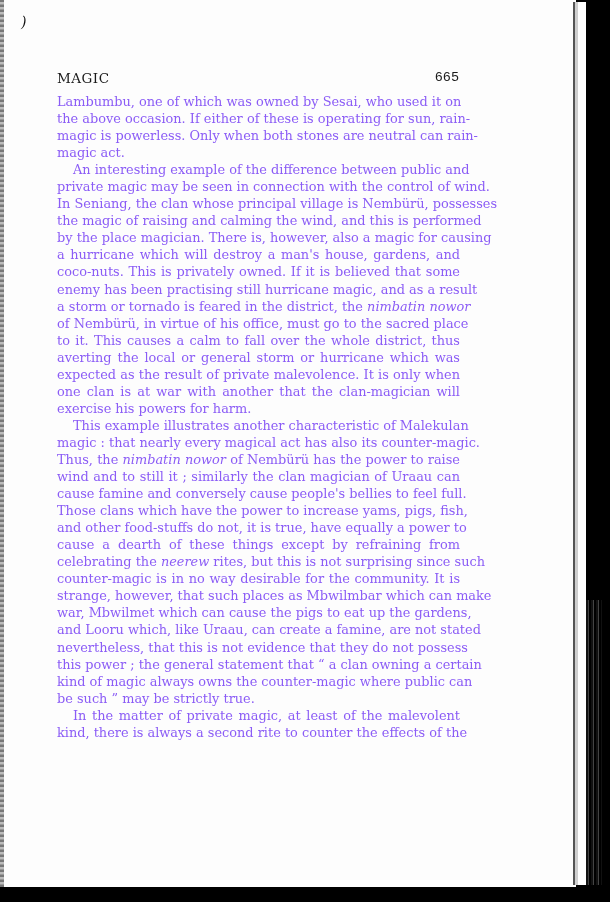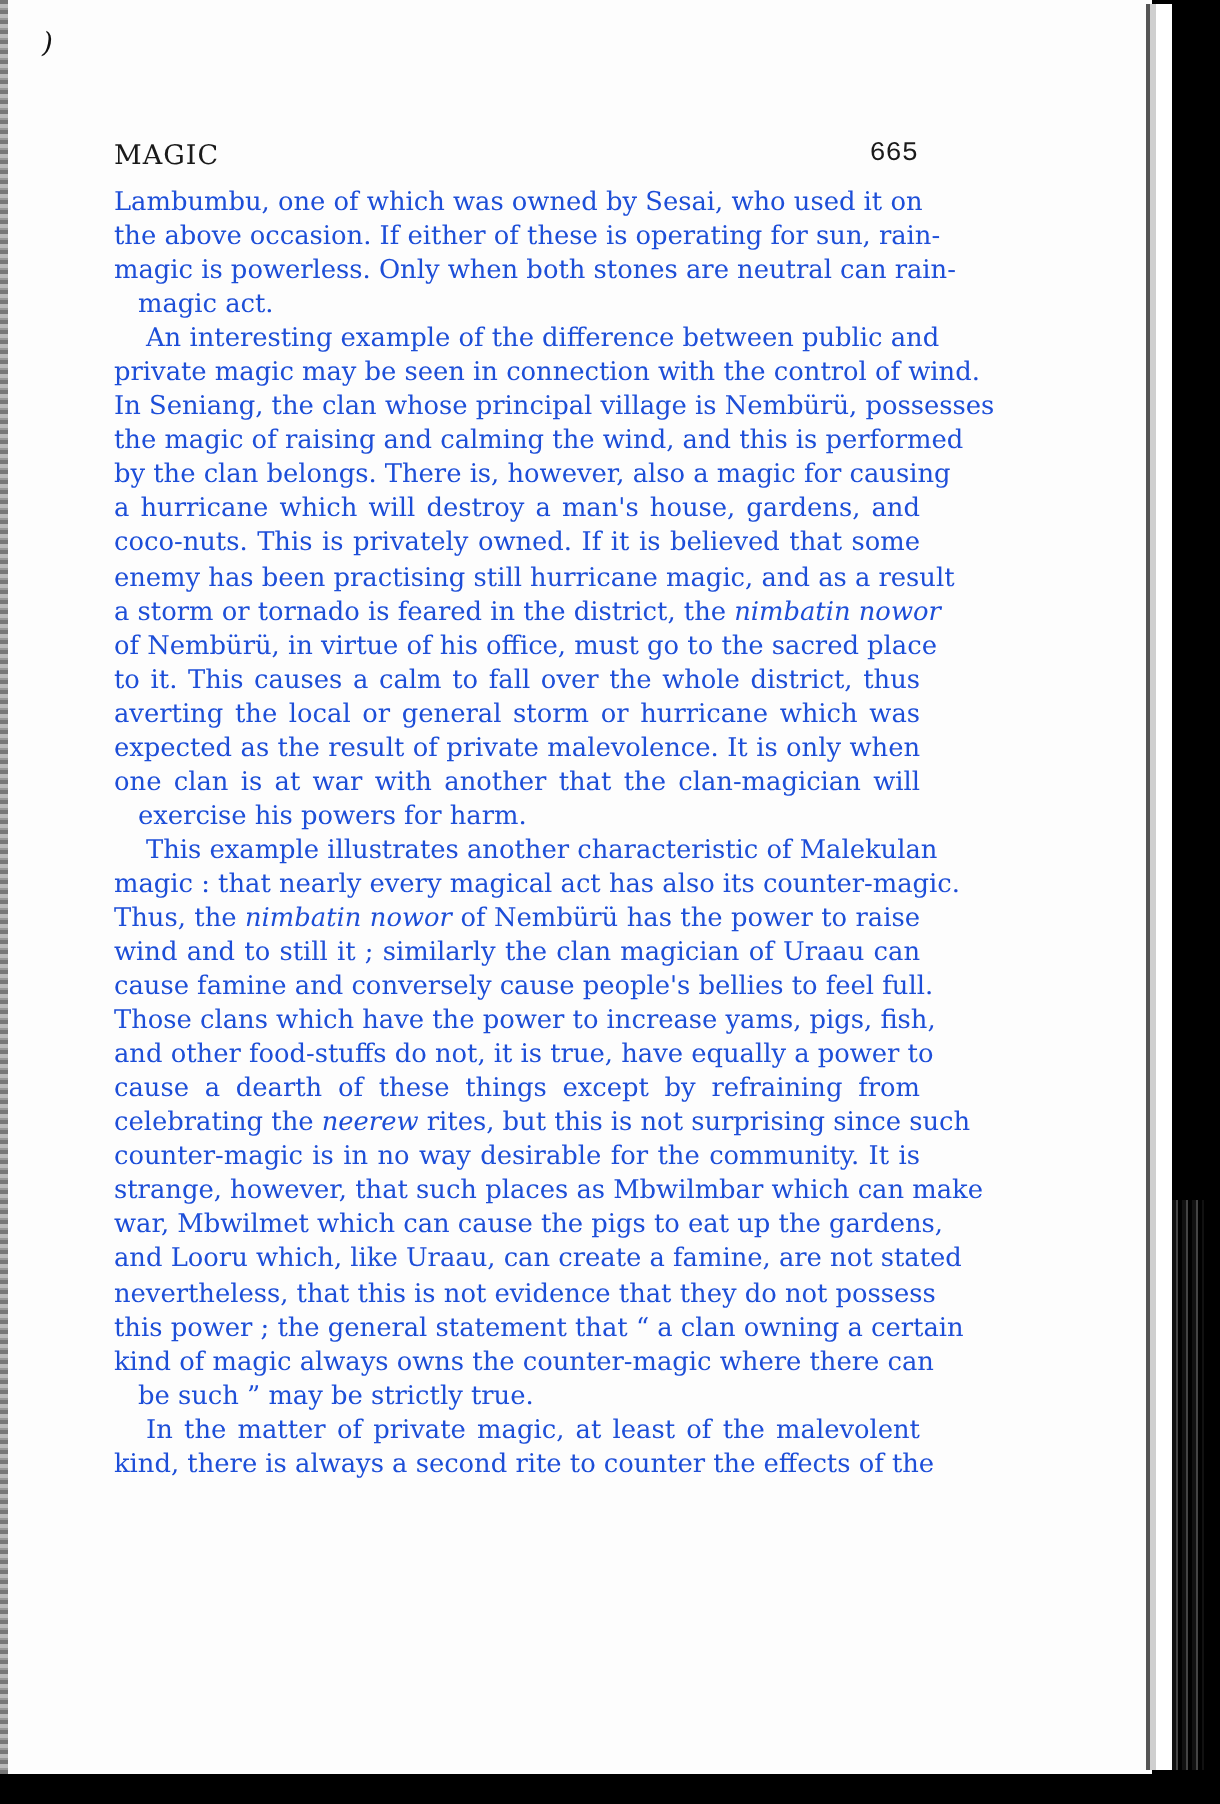--- a/index.html
+++ b/index.html
@@ -30,27 +30,27 @@
     }
     .mark { position:absolute; left:21px; top:14px; font-size:14px; font-style:italic; color:#111; }
     .running-head {
       position: absolute; top: 70px; left: 57px; width: 402px; height: 20px;
       font-size: 13.5px; color: #1a1a1a;
     }
     .running-title { position:absolute; left:0; right:12px; text-align:left; letter-spacing:0.5px; }
     .page-number { position:absolute; right:0;font-family:Liberation Mono, monospace; }
     .body-text {
       position: absolute; top: 93px; left: 57px; width: 403px;
-      font-size: 12.9px; line-height: 17.05px; color: #1d4ed8;
+      font-size: 12.9px; line-height: 17.05px; color: #8b5cf6;
     }
     .line {
       display: block; white-space: nowrap; height: 17.05px;
       text-align: justify; text-align-last: justify;
     }
-    .line.last { text-align-last: left; margin-left: 12px; }
+    .line.last { text-align-last: left; }
     .line.indent { padding-left: 16px; }
     em { font-style: italic; }
   </style>
 </head>
 <body>
 
 <div class="page">
   <div class="left-gutter"></div>
   <span class="mark">)</span>
 
@@ -61,21 +61,21 @@
 
   <div class="body-text" id="body-text">
       <span class="line">Lambumbu, one of which was owned by Sesai, who used it on</span>
       <span class="line">the above occasion.  If either of these is operating for sun, rain-</span>
       <span class="line">magic is powerless.  Only when both stones are neutral can rain-</span>
       <span class="line last">magic act.</span>
       <span class="line indent">An interesting example of the difference between public and</span>
       <span class="line">private magic may be seen in connection with the control of wind.</span>
       <span class="line">In Seniang, the clan whose principal village is Nembürü, possesses</span>
       <span class="line">the magic of raising and calming the wind, and this is performed</span>
-      <span class="line">by the clan belongs.  There is, however, also a magic for causing</span>
+      <span class="line">by the place magician.  There is, however, also a magic for causing</span>
       <span class="line">a hurricane which will destroy a man's house, gardens, and</span>
       <span class="line">coco-nuts.  This is privately owned.  If it is believed that some</span>
       <span class="line">enemy has been practising still hurricane magic, and as a result</span>
       <span class="line">a storm or tornado is feared in the district, the <em>nimbatin nowor</em></span>
       <span class="line">of Nembürü, in virtue of his office, must go to the sacred place</span>
       <span class="line">to it.  This causes a calm to fall over the whole district, thus</span>
       <span class="line">averting the local or general storm or hurricane which was</span>
       <span class="line">expected as the result of private malevolence.  It is only when</span>
       <span class="line">one clan is at war with another that the clan-magician will</span>
       <span class="line last">exercise his powers for harm.</span>
@@ -87,21 +87,21 @@
       <span class="line">Those clans which have the power to increase yams, pigs, fish,</span>
       <span class="line">and other food-stuffs do not, it is true, have equally a power to</span>
       <span class="line">cause a dearth of these things except by refraining from</span>
       <span class="line">celebrating the <em>neerew</em> rites, but this is not surprising since such</span>
       <span class="line">counter-magic is in no way desirable for the community.  It is</span>
       <span class="line">strange, however, that such places as Mbwilmbar which can make</span>
       <span class="line">war, Mbwilmet which can cause the pigs to eat up the gardens,</span>
       <span class="line">and Looru which, like Uraau, can create a famine, are not stated</span>
       <span class="line">nevertheless, that this is not evidence that they do not possess</span>
       <span class="line">this power ;  the general statement that “ a clan owning a certain</span>
-      <span class="line">kind of magic always owns the counter-magic where there can</span>
+      <span class="line">kind of magic always owns the counter-magic where public can</span>
       <span class="line last">be such ” may be strictly true.</span>
       <span class="line indent">In the matter of private magic, at least of the malevolent</span>
       <span class="line">kind, there is always a second rite to counter the effects of the</span>
     </div>
 </div>
 
 <div class="right-edge">
   <div class="line1"></div>
     <div class="line2"></div>
     <div class="line3"></div>

